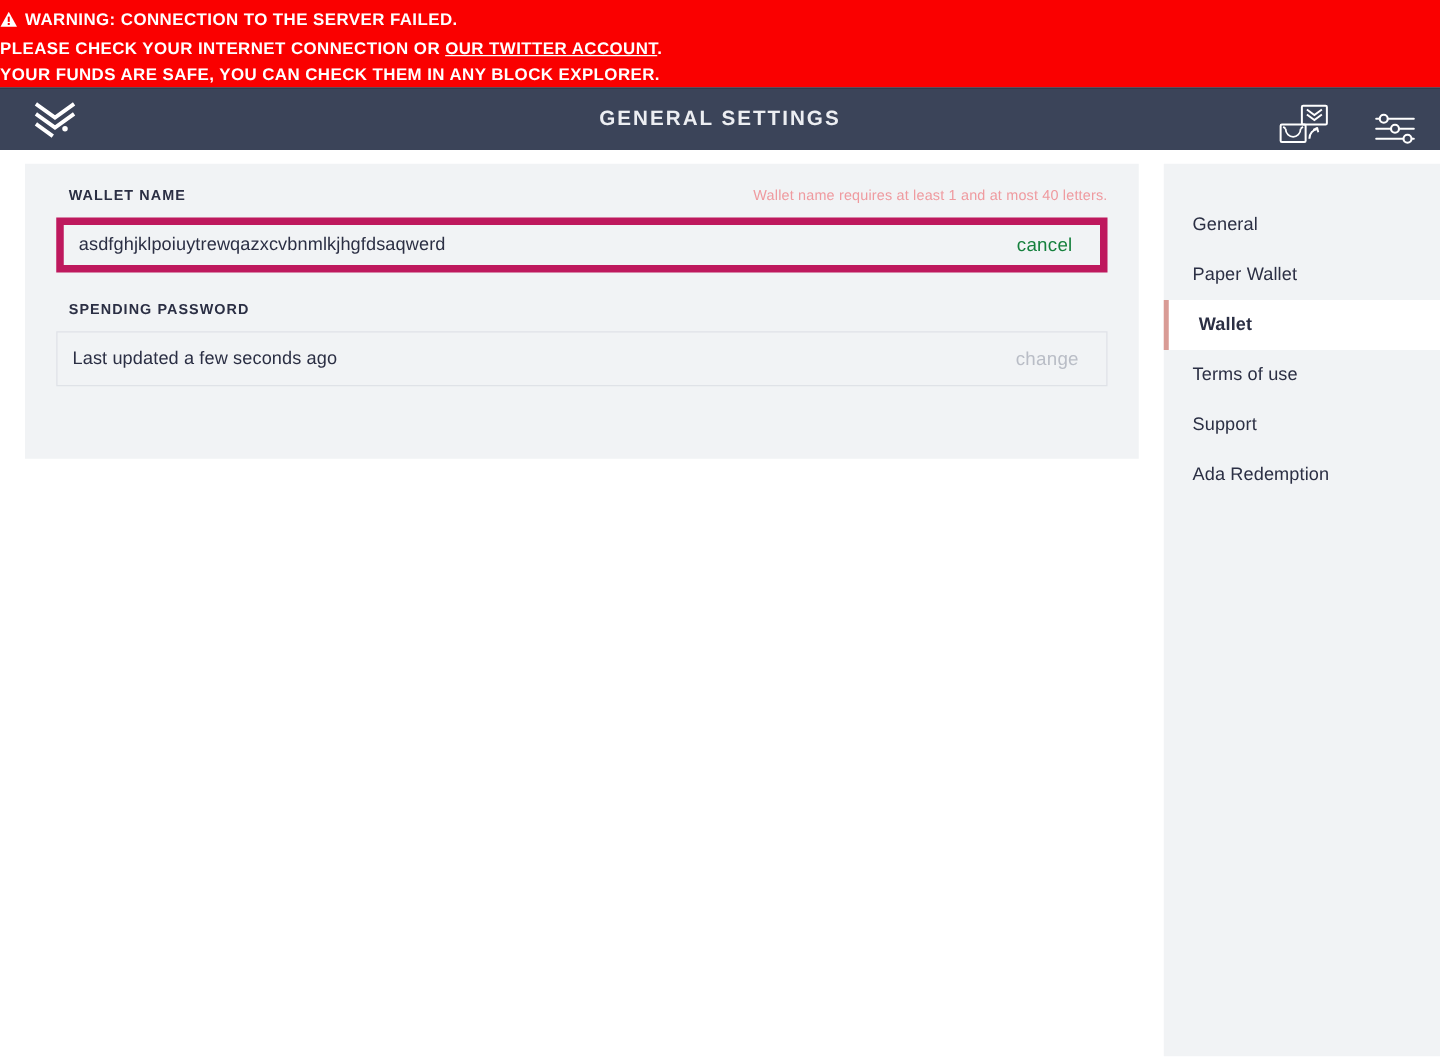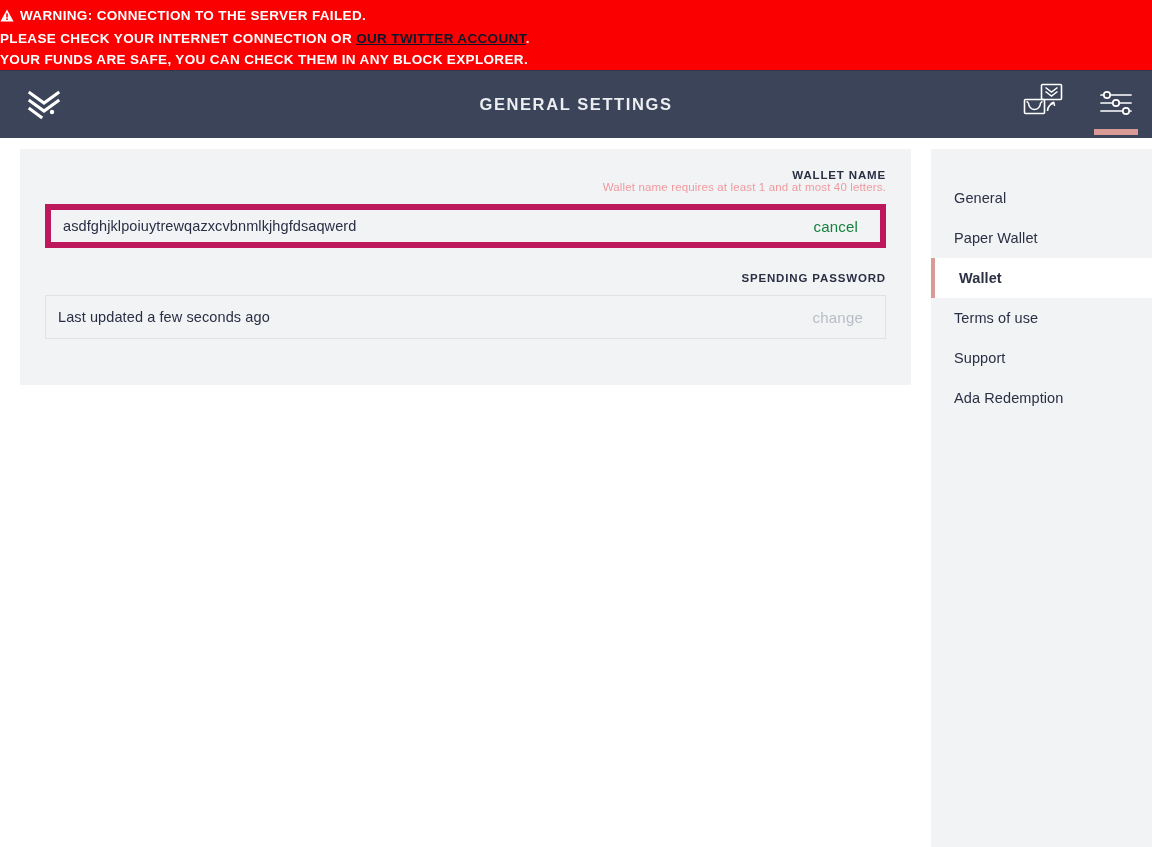--- a/index.html
+++ b/index.html
@@ -32,29 +32,29 @@
   .warning-line {
     display: block;
     white-space: nowrap;
   }
   .warn-icon {
     display: inline-block;
     vertical-align: -2px;
     margin-right: 6px;
   }
   .twitter-link {
-    color: #0f172a;
+    color: #ffffff;
     text-decoration: underline;
     font-weight: bold;
   }
 
   
   .topbar {
     position: relative;
-    height: 68px;
+    height: 50px;
     background: #3b4459;
     display: flex;
     align-items: center;
     border-top: 1px solid #2f3748;
     box-sizing: border-box;
   }
   .logo-wrap {
     position: absolute;
     left: 26px;
     top: 50%;
@@ -115,25 +115,24 @@
     top: 11px;
     width: 891px;
     height: 236px;
     background: #f1f3f5;
     box-sizing: border-box;
     padding: 20px 25px 0 25px;
   }
 
   .field-head {
     display: flex;
-    align-items: flex-end;
+    align-items: flex-start;
     justify-content: space-between;
     padding: 0 0 0 10px;
     margin-bottom: 11px;
-    flex-direction: column;
   }
   .field-label {
     font-size: 11.5px;
     font-weight: bold;
     letter-spacing: 0.85px;
     color: #2b2f44;
     text-transform: uppercase;
   }
   .field-error {
     font-size: 11.5px;

